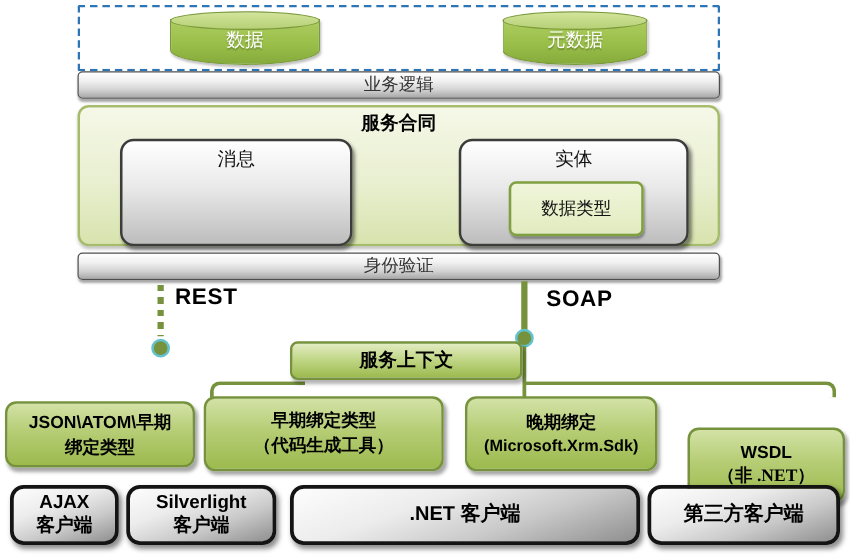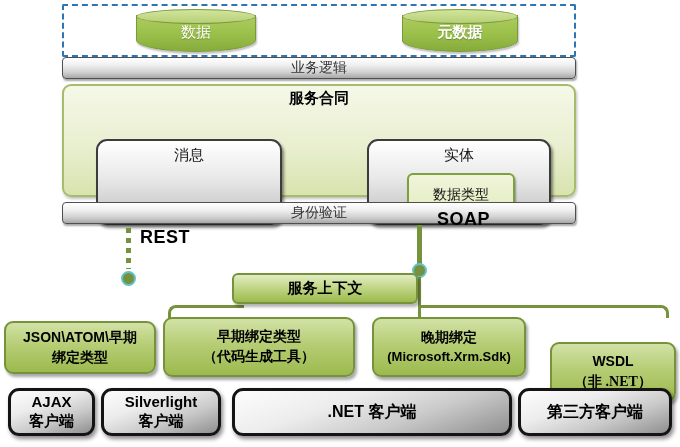--- a/index.html
+++ b/index.html
@@ -52,21 +52,21 @@
   }
   .contract-title{
     position:absolute;left:0;right:0;top:3px;text-align:center;
     font-size:15px;font-weight:bold;color:#000;
   }
   .inner-gray{
     position:absolute;top:25px;height:82px;
     background:linear-gradient(to bottom,#ffffff 0%,#e9e9e9 45%,#bdbdbd 100%);
     border:2px solid #3c3c3c;border-radius:11px;
     box-shadow:2px 3px 3px rgba(0,0,0,.45);
-    text-align:center;font-size:15px;color:#111;margin-top:28px;
+    text-align:center;font-size:15px;color:#111;
   }
   .inner-gray .inner-label{display:block;padding-top:5px;}
   .datatypes-box{
     position:absolute;left:38px;top:32px;width:104px;height:40px;
     background:linear-gradient(to bottom,#f0f5da 0%,#e2ebbf 100%);
     border:2px solid #7fa03f;border-radius:6px;
     box-shadow:1px 2px 2px rgba(0,0,0,.35);
     display:flex;align-items:center;justify-content:center;
     font-size:14px;color:#111;
   }
@@ -131,21 +131,21 @@
 <div class="stage">
 
   <div class="abs dashed-box"></div>
 
   <div class="abs cylinder" style="left:136px;top:9px;padding-left:24px;">
     <div class="cyl-body"></div>
     <div class="cyl-top"></div>
     <span class="cyl-label">数据</span>
   </div>
 
-  <div class="abs cylinder" style="left:402px;top:9px;width:116px;font-weight:bold;">
+  <div class="abs cylinder" style="left:402px;top:9px;width:116px;">
     <div class="cyl-body"></div>
     <div class="cyl-top"></div>
     <span class="cyl-label">元数据</span>
   </div>
 
   <div class="abs gray-bar" style="top:57px;">
     <span>业务逻辑</span>
   </div>
 
   <div class="abs contract-box">
@@ -166,21 +166,21 @@
   <div class="abs gray-bar" style="top:202px;">
     <span>身份验证</span>
   </div>
 
   <div class="abs rest-dots"></div>
   <div class="abs node-circle" style="left:121px;top:271px;"></div>
   <span class="abs proto-label" style="left:140px;top:227px;">REST</span>
 
   <div class="abs soap-line"></div>
   <div class="abs node-circle" style="left:412px;top:263px;"></div>
-  <span class="abs proto-label" style="left:437px;top:209px;">SOAP</span>
+  <span class="abs proto-label" style="left:437px;top:229px;">SOAP</span>
 
   <div class="abs conn-right-v"></div>
   <div class="abs conn-left"></div>
   <div class="abs conn-right"></div>
 
   <div class="abs context-box">
     <span>服务上下文</span>
   </div>
 
   <div class="abs bind-box" style="left:4px;top:321px;height:53px;width:152px;">

